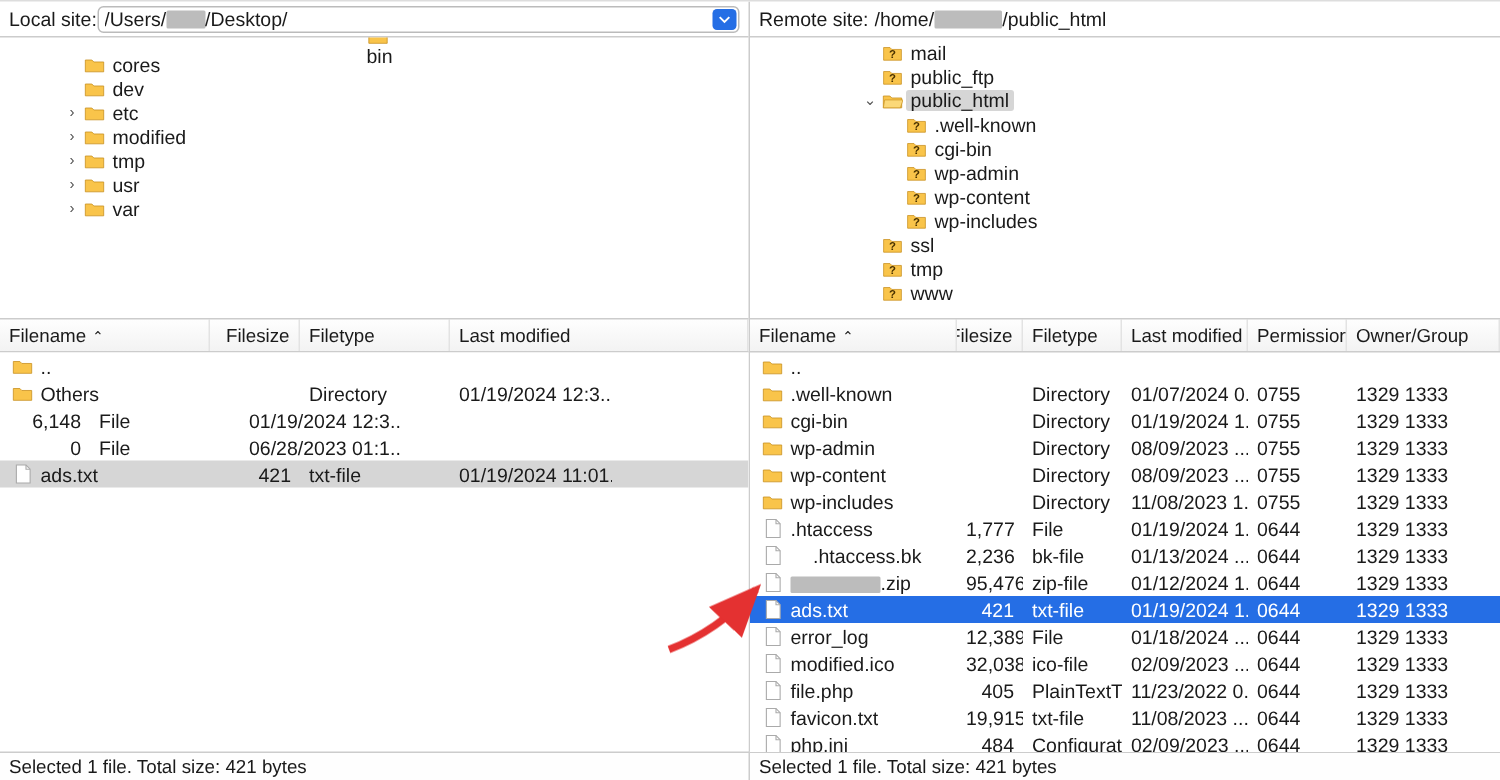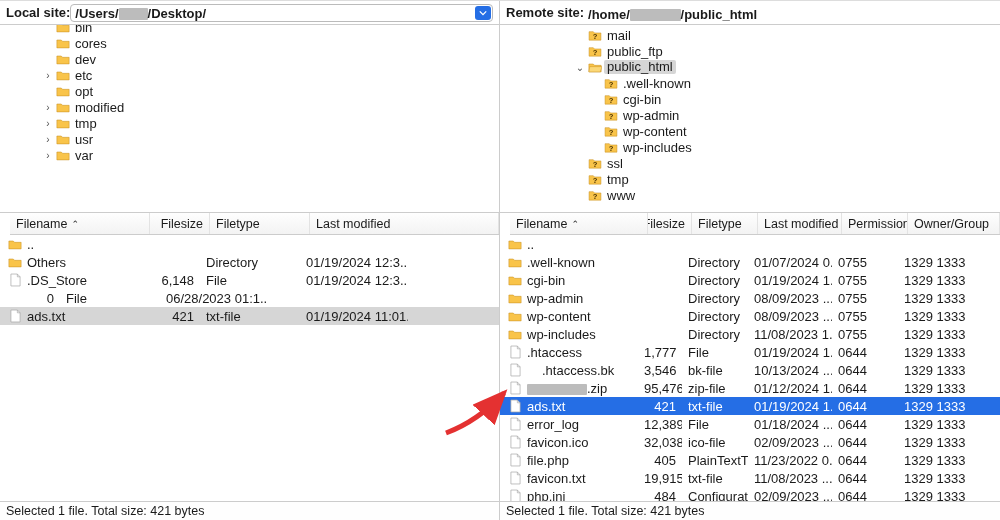--- a/index.html
+++ b/index.html
@@ -21,26 +21,25 @@
   }
   .pane { width: 50%; display: flex; flex-direction: column; border-right: 1px solid #ccc; }
   .pane:last-child { border-right: none; }
 
   .path-row {
     display: flex;
     align-items: center;
     padding: 2px 6px;
     border-bottom: 1px solid #ccc;
     height: 24px;
-    font-weight: bold;
   }
   .path-field {
     flex: 1;
     display: flex;
-    align-items: flex-end;
+    align-items: center;
     border: 1px solid #bbb;
     border-radius: 4px;
     height: 18px;
     padding: 0 4px;
     font-size: 13px;
     position: relative;
     background: #fff;
   }
   .path-field .dd {
     position: absolute;
@@ -103,21 +102,20 @@
     line-height: 14px;
   }
 
   .col-headers {
     display: flex;
     border-bottom: 1px solid #ccc;
     height: 22px;
     align-items: center;
     background: linear-gradient(#fefefe,#f3f3f3);
     font-size: 12.5px;
-    margin-left: 10px;
   }
   .col {
     padding: 0 6px;
     border-right: 1px solid #e3e3e3;
     height: 100%;
     display: flex;
     align-items: center;
     white-space: nowrap;
     overflow: hidden;
   }
@@ -175,21 +173,21 @@
         </span>
         <span class="dd">
           <svg viewBox="0 0 10 6">
               <path d="M1 1 L5 5 L9 1" stroke="#fff" stroke-width="1.6" fill="none"></path>
             </svg>
         </span>
       </div>
     </div>
 
     <div class="tree" id="local-tree">
-        <div class="tree-row" style="margin-top: -8px;">
+        <div class="tree-row" style="margin-top: -8px; flex-direction: column;">
           <span class="indent" style="width:38px"></span>
           <span class="expander"></span>
           <span class="folder-icon">
             <svg class="folder-svg" viewBox="0 0 16 12">
               <path d="M1 2 L6 2 L7.5 3.5 L15 3.5 L15 11 L1 11 Z" fill="#f9c44a" stroke="#c78f1f" stroke-width="0.6"></path>
             </svg>
           </span>
           <span class="nlabel">bin</span>
         </div>
         <div class="tree-row">
@@ -214,30 +212,20 @@
         </div>
         <div class="tree-row">
           <span class="indent" style="width:38px"></span>
           <span class="expander">›</span>
           <span class="folder-icon">
             <svg class="folder-svg" viewBox="0 0 16 12">
               <path d="M1 2 L6 2 L7.5 3.5 L15 3.5 L15 11 L1 11 Z" fill="#f9c44a" stroke="#c78f1f" stroke-width="0.6"></path>
             </svg>
           </span>
           <span class="nlabel">etc</span>
-        </div>
-        <div class="tree-row">
-          <span class="indent" style="width:38px"></span>
-          <span class="expander"></span>
-          <span class="folder-icon">
-            <svg class="folder-svg" viewBox="0 0 16 12">
-              <path d="M1 2 L6 2 L7.5 3.5 L15 3.5 L15 11 L1 11 Z" fill="#f9c44a" stroke="#c78f1f" stroke-width="0.6"></path>
-            </svg>
-          </span>
-          <span class="nlabel">opt</span>
         </div>
         <div class="tree-row">
           <span class="indent" style="width:38px"></span>
           <span class="expander">›</span>
           <span class="folder-icon">
             <svg class="folder-svg" viewBox="0 0 16 12">
               <path d="M1 2 L6 2 L7.5 3.5 L15 3.5 L15 11 L1 11 Z" fill="#f9c44a" stroke="#c78f1f" stroke-width="0.6"></path>
             </svg>
           </span>
           <span class="nlabel">modified</span>
@@ -311,29 +299,20 @@
                 <path d="M1 2 L6 2 L7.5 3.5 L15 3.5 L15 11 L1 11 Z" fill="#f9c44a" stroke="#c78f1f" stroke-width="0.6"></path>
               </svg>
             </span>
             <span style="margin-left:3px">Others</span>
           </div>
           <div class="cell r" style="width:60px"></div>
           <div class="cell" style="width:100px">Directory</div>
           <div class="cell" style="width:108px">01/19/2024 12:3...</div>
         </div>
         <div class="frow">
-          <div class="cell name" style="width:140px">
-            <span class="file-icon">
-              <svg class="file-svg" viewBox="0 0 12 15">
-                <path d="M1 1 L8 1 L11 4 L11 14 L1 14 Z" fill="#fff" stroke="#aaa" stroke-width="0.8"></path>
-                <path d="M8 1 L8 4 L11 4" fill="none" stroke="#aaa" stroke-width="0.8"></path>
-              </svg>
-            </span>
-            <span style="margin-left:3px">.DS_Store</span>
-          </div>
           <div class="cell r" style="width:60px">6,148</div>
           <div class="cell" style="width:100px">File</div>
           <div class="cell" style="width:108px">01/19/2024 12:3...</div>
         </div>
         <div class="frow">
           <div class="cell r" style="width:60px">0</div>
           <div class="cell" style="width:100px">File</div>
           <div class="cell" style="width:108px">06/28/2023 01:1...</div>
         </div>
         <div class="frow selected">
@@ -619,23 +598,23 @@
         <div class="frow">
           <div class="cell name" style="width:138px">
             <span class="file-icon">
               <svg class="file-svg" viewBox="0 0 12 15">
                 <path d="M1 1 L8 1 L11 4 L11 14 L1 14 Z" fill="#fff" stroke="#aaa" stroke-width="0.8"></path>
                 <path d="M8 1 L8 4 L11 4" fill="none" stroke="#aaa" stroke-width="0.8"></path>
               </svg>
             </span>
             <span style="margin-left:18px">.htaccess.bk</span>
           </div>
-          <div class="cell r" style="width:44px">3,546</div>
+          <div class="cell r" style="width:44px">2,236</div>
           <div class="cell" style="width:66px">bk-file</div>
-          <div class="cell" style="width:84px">10/13/2024 ...</div>
+          <div class="cell" style="width:84px">01/13/2024 ...</div>
           <div class="cell" style="width:66px">0644</div>
           <div class="cell" style="flex:1">1329 1333</div>
         </div>
         <div class="frow">
           <div class="cell name" style="width:138px">
             <span class="file-icon">
               <svg class="file-svg" viewBox="0 0 12 15">
                 <path d="M1 1 L8 1 L11 4 L11 14 L1 14 Z" fill="#fff" stroke="#aaa" stroke-width="0.8"></path>
                 <path d="M8 1 L8 4 L11 4" fill="none" stroke="#aaa" stroke-width="0.8"></path>
               </svg>
@@ -681,21 +660,21 @@
           <div class="cell" style="flex:1">1329 1333</div>
         </div>
         <div class="frow">
           <div class="cell name" style="width:138px">
             <span class="file-icon">
               <svg class="file-svg" viewBox="0 0 12 15">
                 <path d="M1 1 L8 1 L11 4 L11 14 L1 14 Z" fill="#fff" stroke="#aaa" stroke-width="0.8"></path>
                 <path d="M8 1 L8 4 L11 4" fill="none" stroke="#aaa" stroke-width="0.8"></path>
               </svg>
             </span>
-            <span style="margin-left:3px">favicon.ico</span>
+            <span style="margin-left:3px">modified.ico</span>
           </div>
           <div class="cell r" style="width:44px">32,038</div>
           <div class="cell" style="width:66px">ico-file</div>
           <div class="cell" style="width:84px">02/09/2023 ...</div>
           <div class="cell" style="width:66px">0644</div>
           <div class="cell" style="flex:1">1329 1333</div>
         </div>
         <div class="frow">
           <div class="cell name" style="width:138px">
             <span class="file-icon">

